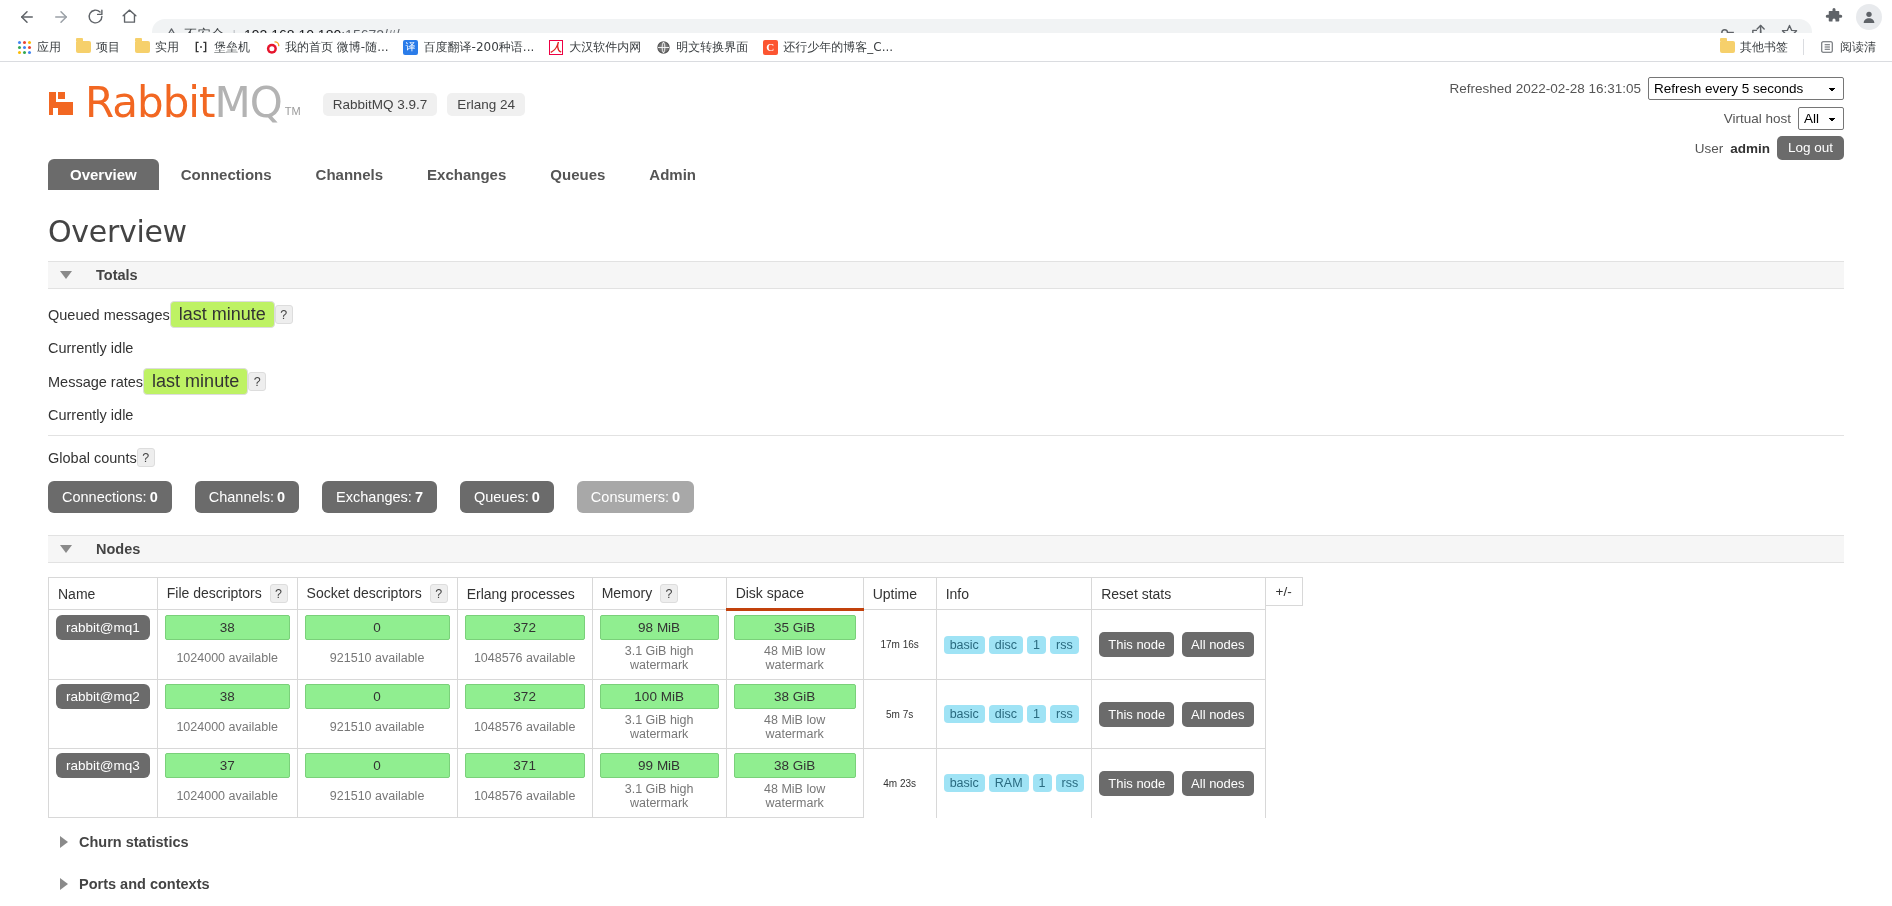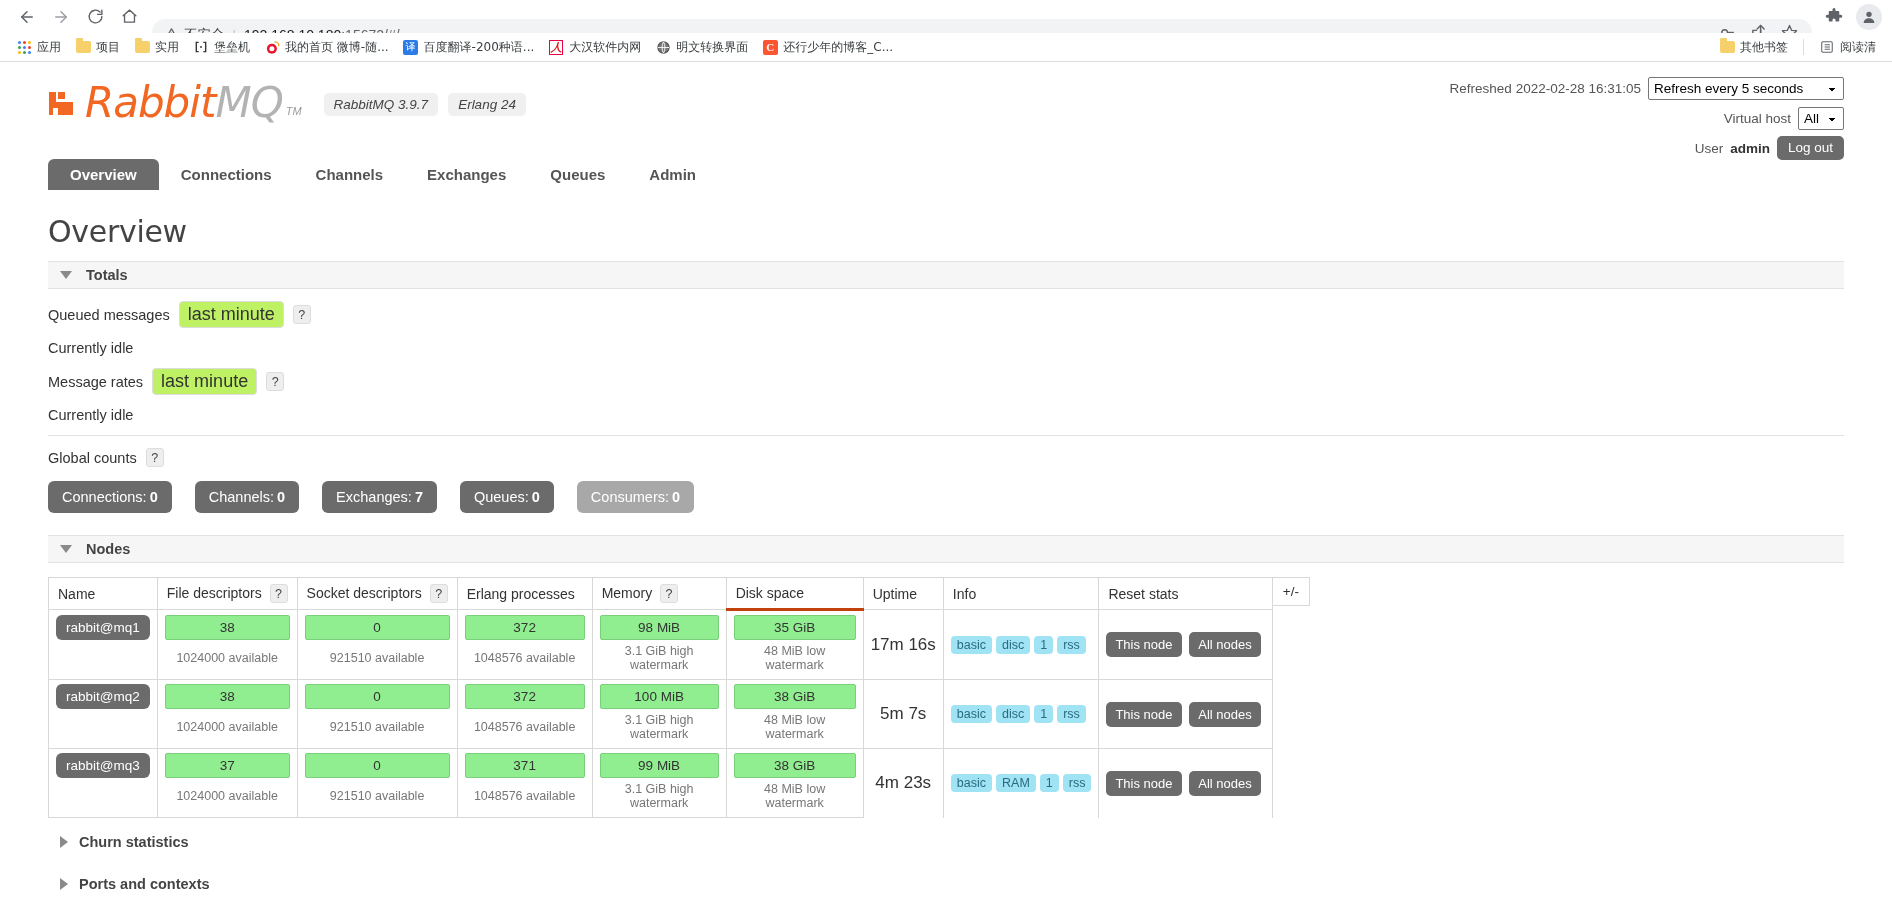--- a/index.html
+++ b/index.html
@@ -70,21 +70,21 @@
   .apps-grid i { display:block; width:3px; height:3px; border-radius:50%; }
   .bm-right { margin-left:auto; display:flex; align-items:center; gap:2px; }
   .bm-divider { width:1px; height:16px; background:#dadce0; margin:0 6px; }
 
   
   .page { padding:0; position:relative; height:844px; overflow:hidden; }
   .content { padding:0 48px; position:relative; }
 
   
   .rmq-header { position:relative; height:86px; }
-  .logo-row { display:flex; align-items:flex-end; padding-top:18px;font-style:italic; }
+  .logo-row { display:flex; align-items:flex-end; padding-top:18px; }
   .logo-mark { margin-right:3px; }
   .logo-text {
     font-size:42px; font-weight:400; letter-spacing:-1px;
     font-family:"DejaVu Sans", sans-serif; line-height:1; position:relative; top:2px;
   }
   .logo-text .rabbit { color:#f26722; }
   .logo-text .mq { color:#b3b3b3; }
   .logo-tm { font-size:11px; color:#9b9b9b; margin-left:3px; margin-bottom:5px; }
   .ver-badges { display:flex; gap:10px; margin-left:22px; margin-bottom:6px; }
   .ver-badge {
@@ -132,28 +132,28 @@
 
   
   .page-title {
     font-size:30px; font-weight:400; color:#444; margin:24px 0 12px 0;
     font-family:"DejaVu Sans", sans-serif; letter-spacing:-0.3px;
   }
 
   
   .section-head {
     background:#f6f6f6; border-top:1px solid #e2e2e2; border-bottom:1px solid #e2e2e2;
-    padding:5px 0 5px 12px; display:flex; align-items:center; gap:14px;
+    padding:5px 0 5px 12px; display:flex; align-items:center; gap:24px;
     font-size:14.5px; font-weight:bold; color:#444; margin-bottom:0;
   }
   .tri { width:0; height:0; }
   .tri.down { border-left:6px solid transparent; border-right:6px solid transparent; border-top:8px solid #8a8a8a; }
   .tri.right { border-top:6px solid transparent; border-bottom:6px solid transparent; border-left:8px solid #8a8a8a; }
 
-  .sub-row { display:flex; align-items:center; gap:9px; padding:12px 0 0 0; font-size:14.5px; color:#333; }
+  .sub-row { display:flex; align-items:center; padding:12px 0 0 0; font-size:14.5px; color:#333; }
   .pill-btn {
     background:#bef264; border:1px solid #ddd; border-radius:4px; padding:2px 8px;
     font-size:18px; color:#333; cursor:default;
   }
   .help-q {
     background:#eee; border:1px solid #ddd; border-radius:3px; width:18px; height:19px;
     display:inline-flex; align-items:center; justify-content:center;
     font-size:12.5px; color:#444; cursor:default;
   }
   .idle-text { font-size:14.5px; color:#333; padding:12px 0 0 0; }
@@ -182,21 +182,21 @@
   table.nodes tr.sub-row-tr td { border-top:none; padding-top:0; padding-bottom:7px; }
   .node-pill {
     background:#6b6b6b; color:#fff; border-radius:6px; padding:5px 10px;
     font-size:13.5px; display:inline-block; white-space:nowrap; cursor:default;
   }
   .bar {
     background:#90ee90; border:1px solid #7ad07a; border-radius:2px;
     text-align:center; padding:4px 0; font-size:13.5px; color:#333;
   }
   .sub-note { font-size:12.5px; color:#777; text-align:center; }
-  .uptime-cell { text-align:center; font-size:17px; color:#333; white-space:nowrap; }
+  .uptime-cell { text-align:center; font-size:10px; color:#333; white-space:nowrap; }
   .info-badges { display:flex; gap:4px; align-items:center; }
   .info-badge {
     background:#9fe3f5; color:#2a6b80; border-radius:4px; padding:2px 6px;
     font-size:12.5px; cursor:default; white-space:nowrap;
   }
   .reset-cell { white-space:nowrap; }
   .reset-btn {
     background:#6b6b6b; color:#fff; border:none; border-radius:5px;
     font-size:13px; padding:5px 9px; margin-right:4px;
     font-family:"Liberation Sans", sans-serif; cursor:default;

